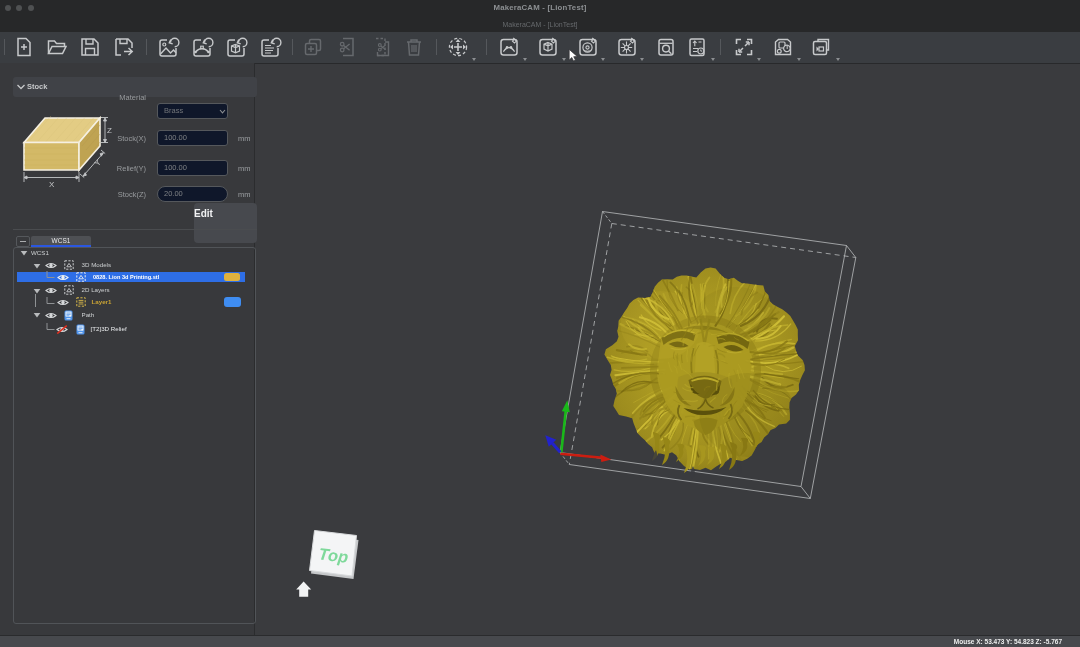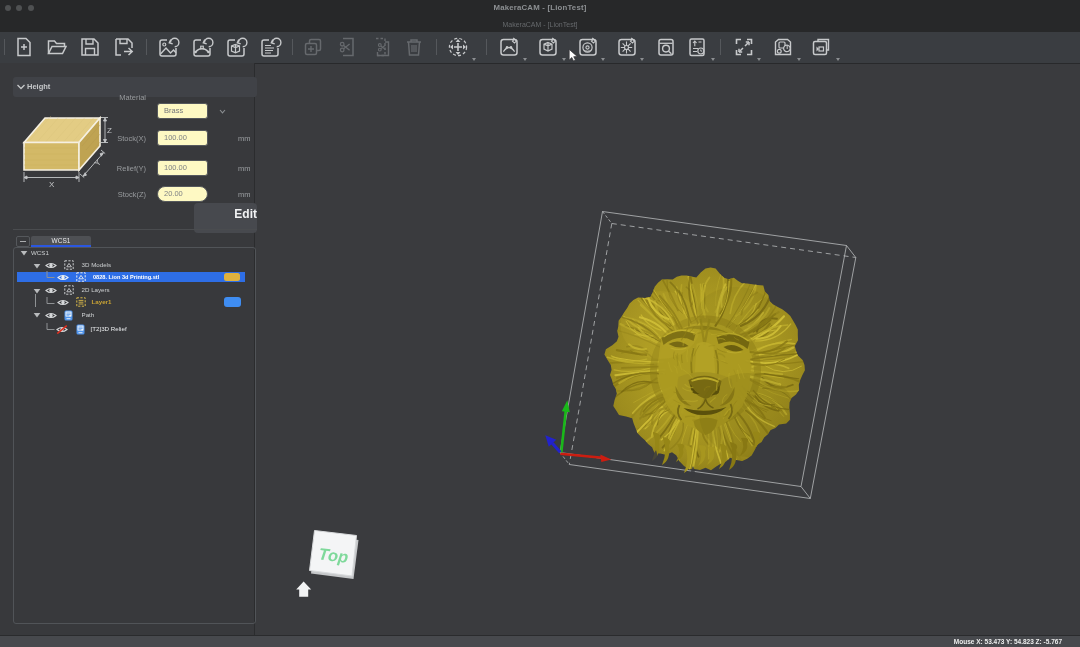--- a/index.html
+++ b/index.html
@@ -12,25 +12,25 @@
   #title2{left:0;top:21px;width:1080px;text-align:center;font-size:7px;color:#66696c;}
   #toolbar{left:0;top:32px;width:1080px;height:31px;background:#3a3d41;border-bottom:1px solid #28292b;}
   .ticon{position:absolute;top:35px;width:24px;height:24px;}
   .tsep{position:absolute;top:39px;width:1px;height:16px;background:#55585c;}
   .tcaret{position:absolute;width:0;height:0;border-left:2.5px solid transparent;border-right:2.5px solid transparent;border-top:3px solid #8b8e91;}
   #leftpanel{left:0;top:63px;width:254px;height:573px;background:#38393c;}
   #vdivider{left:254px;top:63px;width:1px;height:573px;background:#2b2c2e;}
   #stockhdr{left:13px;top:77px;width:244px;height:20px;background:#404247;border-radius:3px;color:#c6c8ca;font-size:8px;line-height:20px;}
   #stockhdr span.lbl{margin-left:14px;font-weight:bold;font-size:7.5px;}
   .flabel{position:absolute;width:60px;text-align:right;font-size:7.5px;color:#989b9e;}
-  .ffield{position:absolute;left:157px;width:51px;height:16px;background:#fef9c3;border:1px solid #55585c;border-radius:3px;box-sizing:border-box;
+  .ffield{position:absolute;left:157px;width:71px;height:16px;background:#0f172a;border:1px solid #55585c;border-radius:3px;box-sizing:border-box;
           font-size:7.5px;color:#7f8285;line-height:14px;padding-left:6px;}
   .fmm{position:absolute;left:238px;font-size:7.5px;color:#9b9ea1;}
-  #editbtn{left:194px;top:203px;width:63px;height:30px;background:#47494e;border-radius:4px;color:#f2f3f4;
-           font-size:12px;font-weight:bold;text-align:right;line-height:22px;}
+  #editbtn{left:194px;top:203px;width:63px;height:40px;background:#47494e;border-radius:4px;color:#f2f3f4;
+           font-size:10px;font-weight:bold;text-align:left;line-height:22px;}
   #sectdiv{left:13px;top:229px;width:244px;height:1px;background:#4a4c4f;}
   #minusbtn{left:16px;top:236px;width:12px;height:9px;border:1px solid #55585c;border-radius:2px;background:#38393c;}
   #minusbtn:before{content:"";position:absolute;left:3px;top:4px;width:6px;height:1px;background:#aaacae;}
   #wcstab{left:31px;top:235.5px;width:60px;height:9px;background:#4e5054;border-radius:2px 2px 0 0;color:#e8e9ea;
           font-size:6.5px;text-align:center;line-height:9px;}
   #wcstabu{left:31px;top:244.5px;width:60px;height:2px;background:#2b57e0;}
   #treebox{left:13px;top:247px;width:241px;height:375px;border:1px solid #515458;border-radius:3px;}
   .trow{position:absolute;height:12px;font-size:7px;color:#cdd0d2;line-height:12px;}
   #selrow{left:17px;top:271.5px;width:228px;height:10px;background:#2e6ee6;}
   #swatch1{left:224px;top:272.5px;width:16px;height:8px;background:#dfb13e;border-radius:2.5px;}
@@ -190,21 +190,21 @@
 <div class="tcaret" style="left:562.0px;top:57.5px"></div>
 <div class="tcaret" style="left:600.5px;top:57.5px"></div>
 <div class="tcaret" style="left:639.5px;top:57.5px"></div>
 <div class="tcaret" style="left:710.5px;top:57.5px"></div>
 <div class="tcaret" style="left:756.5px;top:57.5px"></div>
 <div class="tcaret" style="left:796.5px;top:57.5px"></div>
 <div class="tcaret" style="left:835.5px;top:57.5px"></div>
   </div>
   <div id="leftpanel" class="abs"></div>
   <div id="vdivider" class="abs"></div>
-  <div id="stockhdr" class="abs"><span class="chev"></span><span class="lbl">Height</span></div>
+  <div id="stockhdr" class="abs"><span class="chev"></span><span class="lbl">Stock</span></div>
   <svg class="abs" style="left:16px;top:83px" width="10" height="8" viewBox="0 0 10 8">
     <path d="M1.5 2 L5 5.5 L8.5 2" fill="none" stroke="#c6c8ca" stroke-width="1.3"></path>
   </svg>
   <div id="woodblock" class="abs" style="left:14px;top:104px;"><svg width="100" height="85" viewBox="0 0 100 85">
       <polygon points="10,38.5 31,14 86,14 65,38.5" fill="#e3cc84" stroke="#f5f0e2" stroke-width="1.6"></polygon>
       <g stroke="#d9c379" stroke-width="0.6" fill="none" opacity="0.55">
         <path d="M16 36 L37 12"></path>
         <path d="M24 37 L45 13"></path>
         <path d="M32 37.5 L53 13.5"></path>
         <path d="M41 37.5 L62 13.5"></path>

